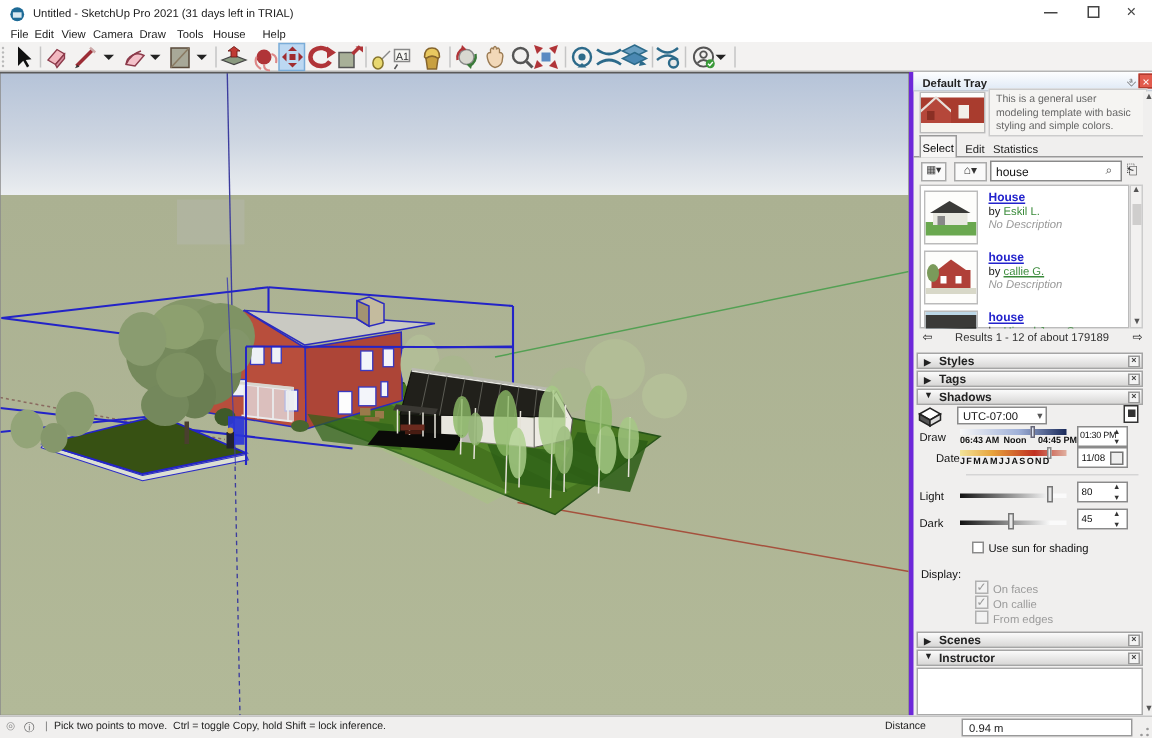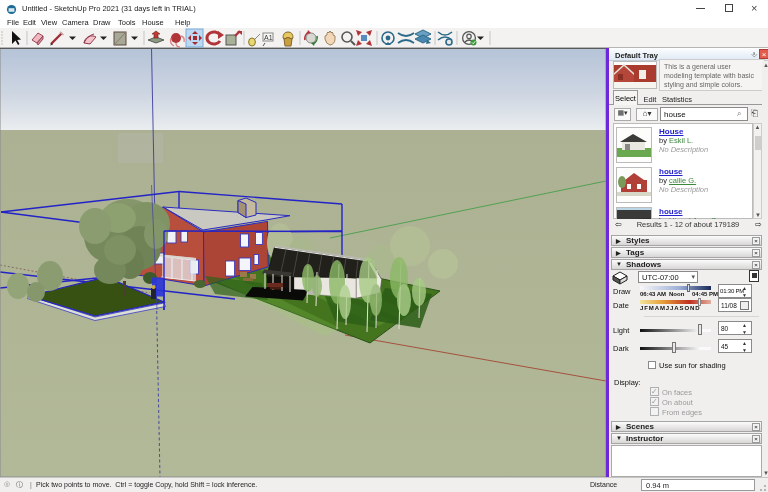--- a/index.html
+++ b/index.html
@@ -469,21 +469,21 @@
   <div class="abs" style="left:31px;top:238px;width:71px;height:4px;background:linear-gradient(90deg,#f8f8f8,#9fb0d8 55%,#1a2a5a)"></div>
   <div class="abs" style="left:78px;top:236px;width:3px;height:8px;background:#dde4f2;border:1px solid #667"></div>
   <div class="slidelbl" style="left:31px;top:243px;font-size:6px;font-weight:bold">06:43 AM</div>
   <div class="slidelbl" style="left:60px;top:243px;font-size:6px;font-weight:bold">Noon</div>
   <div class="slidelbl" style="left:83px;top:243px;font-size:6px;font-weight:bold">04:45 PM</div>
   <div class="spin" style="left:109px;top:236px">
       <span class="tx" style="font-size:6px;left:1px;letter-spacing:-0.2px">01:30 PM</span>
       <div class="upd"></div>
     </div>
 
-  <div class="slidelbl" style="left:4px;top:253px">Date</div>
+  <div class="slidelbl" style="left:15px;top:253px">Date</div>
   <div class="abs" style="left:31px;top:252px;width:71px;height:4px;background:linear-gradient(90deg,#f2e49a,#e8a43c 30%,#c03020 70%,#e0b0a0)"></div>
   <div class="abs" style="left:89px;top:250px;width:3px;height:8px;background:#eee;border:1px solid #888"></div>
   <div class="slidelbl" style="left:31px;top:257px;font-size:6px;font-weight:bold;letter-spacing:0.9px">JFMAMJJASOND</div>
   <div class="spin" style="left:109px;top:250px">
       <span class="tx">11/08</span>
       <div class="abs" style="right:2px;top:2px;width:9px;height:9px;border:1px solid #777;background:#eee"></div>
     </div>
   <div class="abs" style="left:35px;top:268px;width:115px;height:1px;background:#d5d5d5"></div>
 
   <div class="slidelbl" style="left:4px;top:278px">Light</div>
@@ -502,21 +502,21 @@
       <div class="upd"></div>
     </div>
 
   <div class="chk" style="left:39px;top:313px"></div>
   <div class="slidelbl" style="left:50px;top:313px">Use sun for shading</div>
 
   <div class="slidelbl" style="left:5px;top:330px;font-weight:bold;font-weight:normal">Display:</div>
   <div class="gchk" style="left:41px;top:339px">✓</div>
     <div class="glbl" style="left:53px;top:340px">On faces</div>
   <div class="gchk" style="left:41px;top:349px">✓</div>
-    <div class="glbl" style="left:53px;top:350px">On about</div>
+    <div class="glbl" style="left:53px;top:350px">On callie</div>
   <div class="gchk" style="left:41px;top:359px"></div>
     <div class="glbl" style="left:53px;top:360px">From edges</div>
 
   <div class="secbar" style="top:373px"><span style="margin-left:14px">Scenes</span><span style="position:absolute;left:4px;top:1px;font-size:6px">▶</span><div class="secx">×</div></div>
   <div class="secbar" style="top:385px"><span style="margin-left:14px">Instructor</span><span style="position:absolute;left:4px;top:1px;font-size:6px">▼</span><div class="secx">×</div></div>
   <div class="abs" style="left:2px;top:397px;width:151px;height:32px;background:#fff;border:1px solid #aaa"></div>
 
   <div class="abs" style="left:153px;top:13px;width:9px;height:416px;background:#f0efee">
     <div style="position:absolute;top:1px;left:1px;font-size:6px;color:#555">▲</div>
     <div style="position:absolute;bottom:1px;left:1px;font-size:6px;color:#555">▼</div>

